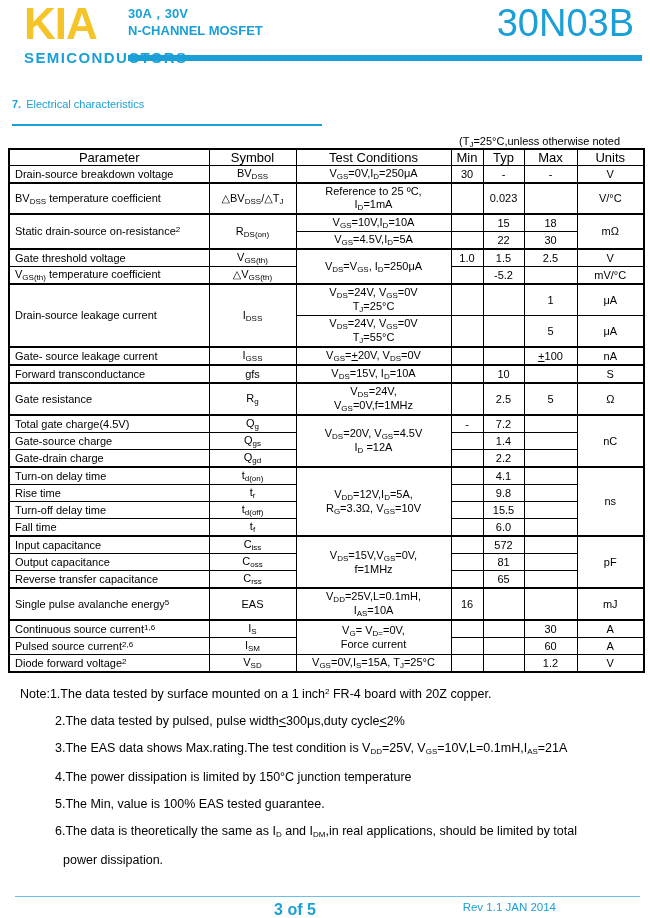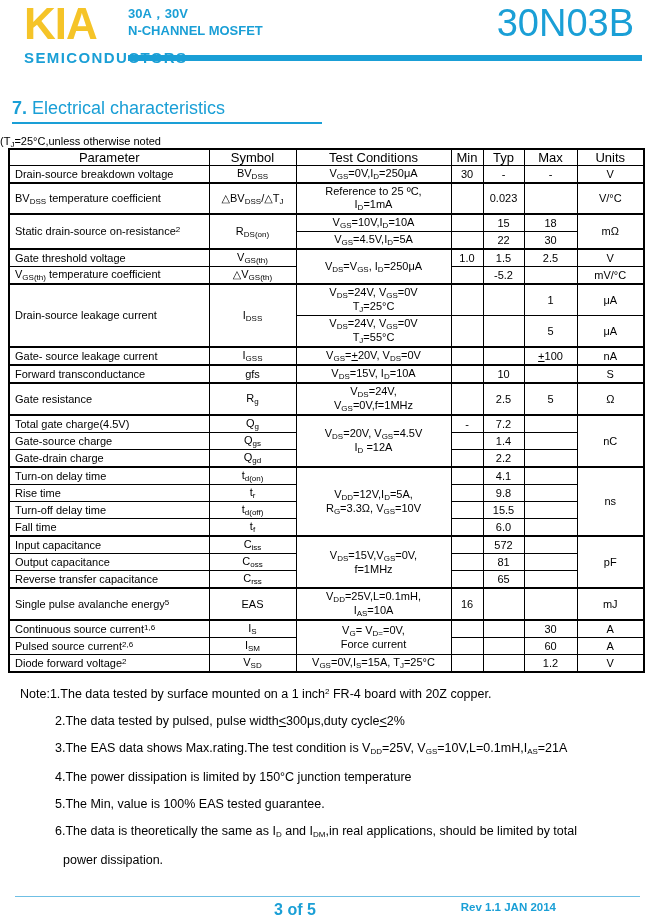--- a/index.html
+++ b/index.html
@@ -10,27 +10,27 @@
   }
   
   .brand { position:absolute; left:24px; top:0px; }
   .brand-name { font-size:44px; font-weight:bold; color:#f5c428; line-height:48px; letter-spacing:-1px; }
   .brand-sub { font-size:15px; color:#1a9fd6; letter-spacing:1.4px; margin-top:1px; font-weight:bold; }
   .spec { position:absolute; left:128px; top:5px; color:#1a9fd6; font-weight:bold; font-size:13px; line-height:17px; }
   .part { position:absolute; right:16px; top:2px; color:#1a9fd6; font-size:38px; font-weight:normal; }
   .hdr-bar { position:absolute; left:128px; top:55px; width:514px; height:6px; background:#1a9fd6; }
   
   .section { position:absolute; left:12px; top:98px; width:310px;
-             border-bottom:2px solid #1a9fd6; padding-bottom:3px;
-             color:#1a9fd6; font-size:18px; }
+             border-bottom:2px solid #1a9fd6; padding-bottom:14px;
+             color:#1a9fd6; font-size:11px; }
   .section .num { font-weight:bold; }
   .section .txt { margin-left:5px; }
   
   .content { position:absolute; top:135px; left:0; width:650px; }
-  .cond-note { width:620px; text-align:left; font-size:11px; margin-bottom:1px; }
+  .cond-note { width:620px; text-align:right; font-size:11px; margin-bottom:1px; }
   table { border-collapse:collapse; table-layout:fixed; width:635px; margin-left:8px;
           border:2px solid #000; }
   col.c-param{width:200px;} col.c-sym{width:87px;} col.c-cond{width:155px;}
   col.c-min{width:32px;} col.c-typ{width:41px;} col.c-max{width:53px;} col.c-units{width:67px;}
   th, td { border:1px solid #000; font-size:11px; line-height:13px;
            padding:1px 2px; text-align:center; vertical-align:middle; overflow:hidden; }
   th { font-weight:normal; font-size:13px; }
   tr { height:16px; }
   tr.grp > td { border-top:2px solid #000; }
   td.pl { text-align:left; padding-left:5px; }
@@ -39,21 +39,21 @@
   u { text-decoration:underline; }
   
   .notes { margin:13px 0 0 20px; font-size:12.5px; }
   .note-line { margin-bottom:11px; line-height:16px; }
   .note-line.ind { margin-left:35px; }
   .note-line.cont { margin-left:43px; }
   
   .footer-line { position:absolute; left:15px; width:625px; top:896px; border-top:1px solid #6fbfe4; }
   .footer-page { position:absolute; top:901px; left:0; width:590px; text-align:center;
                  color:#1a9fd6; font-weight:bold; font-size:16px; }
-  .footer-rev  { position:absolute; top:901px; right:94px; color:#1a9fd6; font-weight:bold; font-size:11.5px; }
+  .footer-rev  { position:absolute; top:901px; right:94px; color:#1a9fd6; font-weight:normal; font-size:11.5px; }
 </style>
 </head>
 <body>
 
 <div>
 
   <div class="brand">
     <div class="brand-name">KIA</div>
     <div class="brand-sub">SEMICONDUCTORS</div>
   </div>

